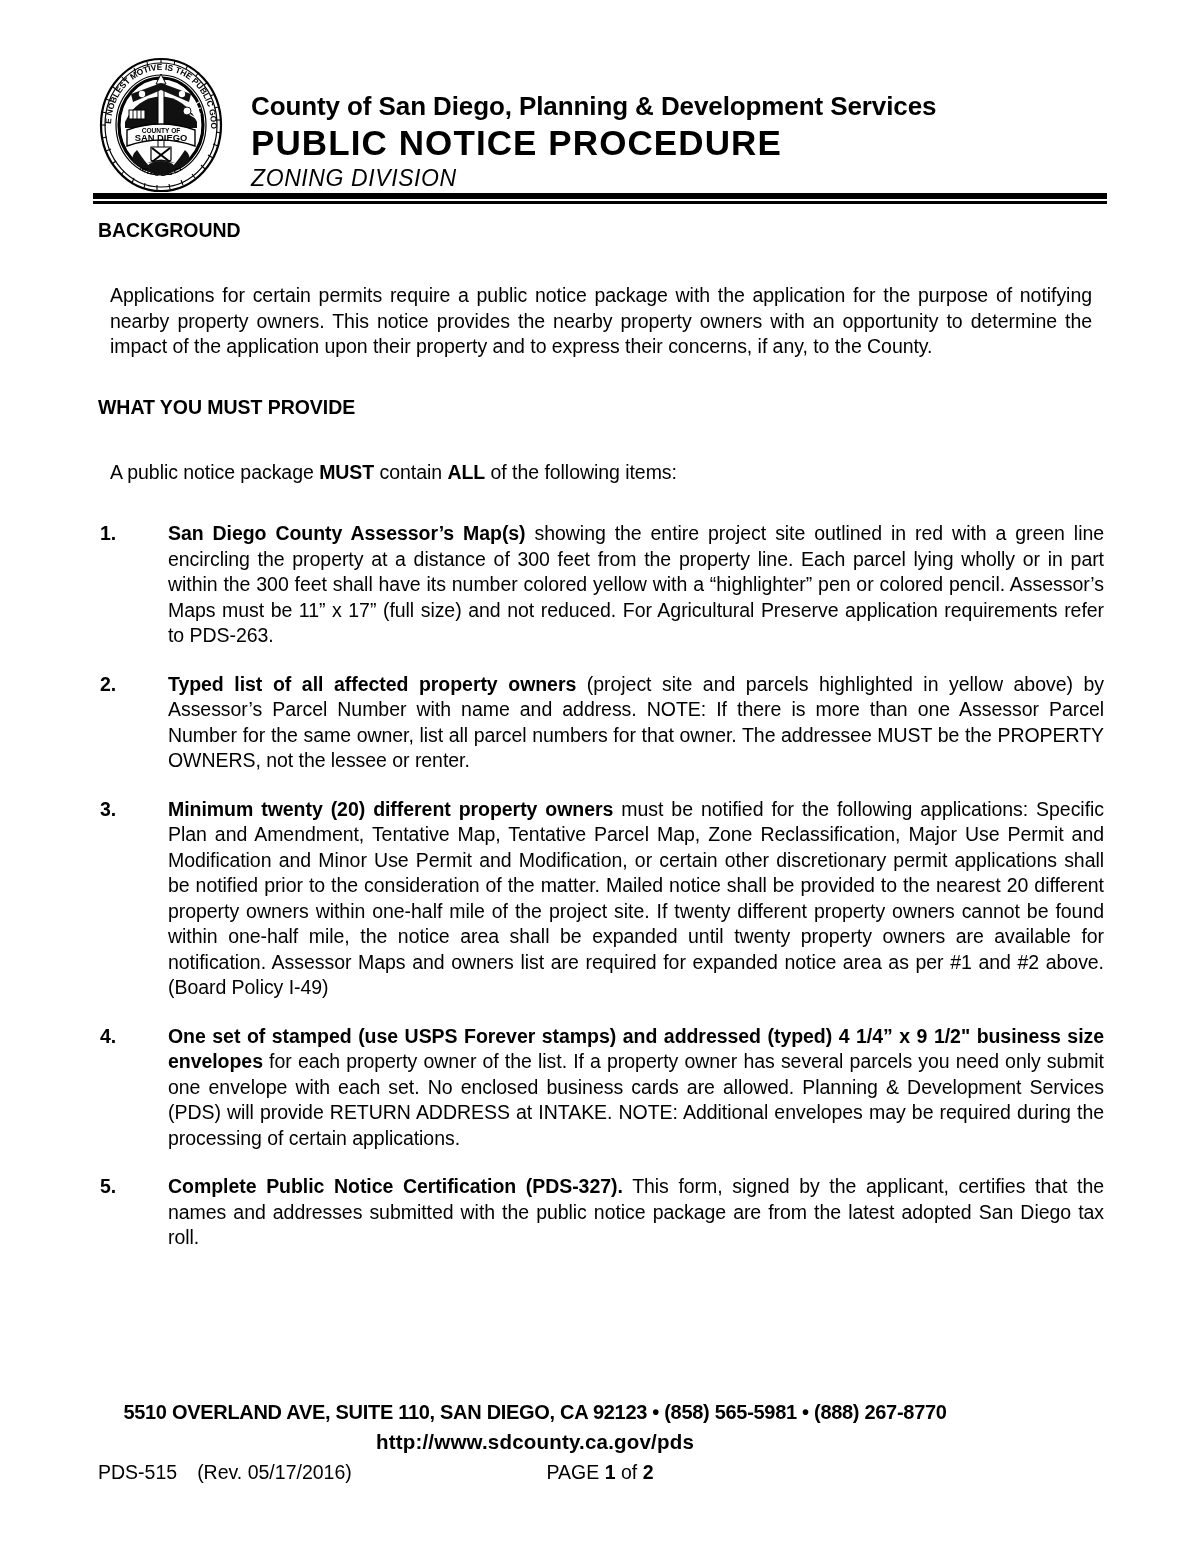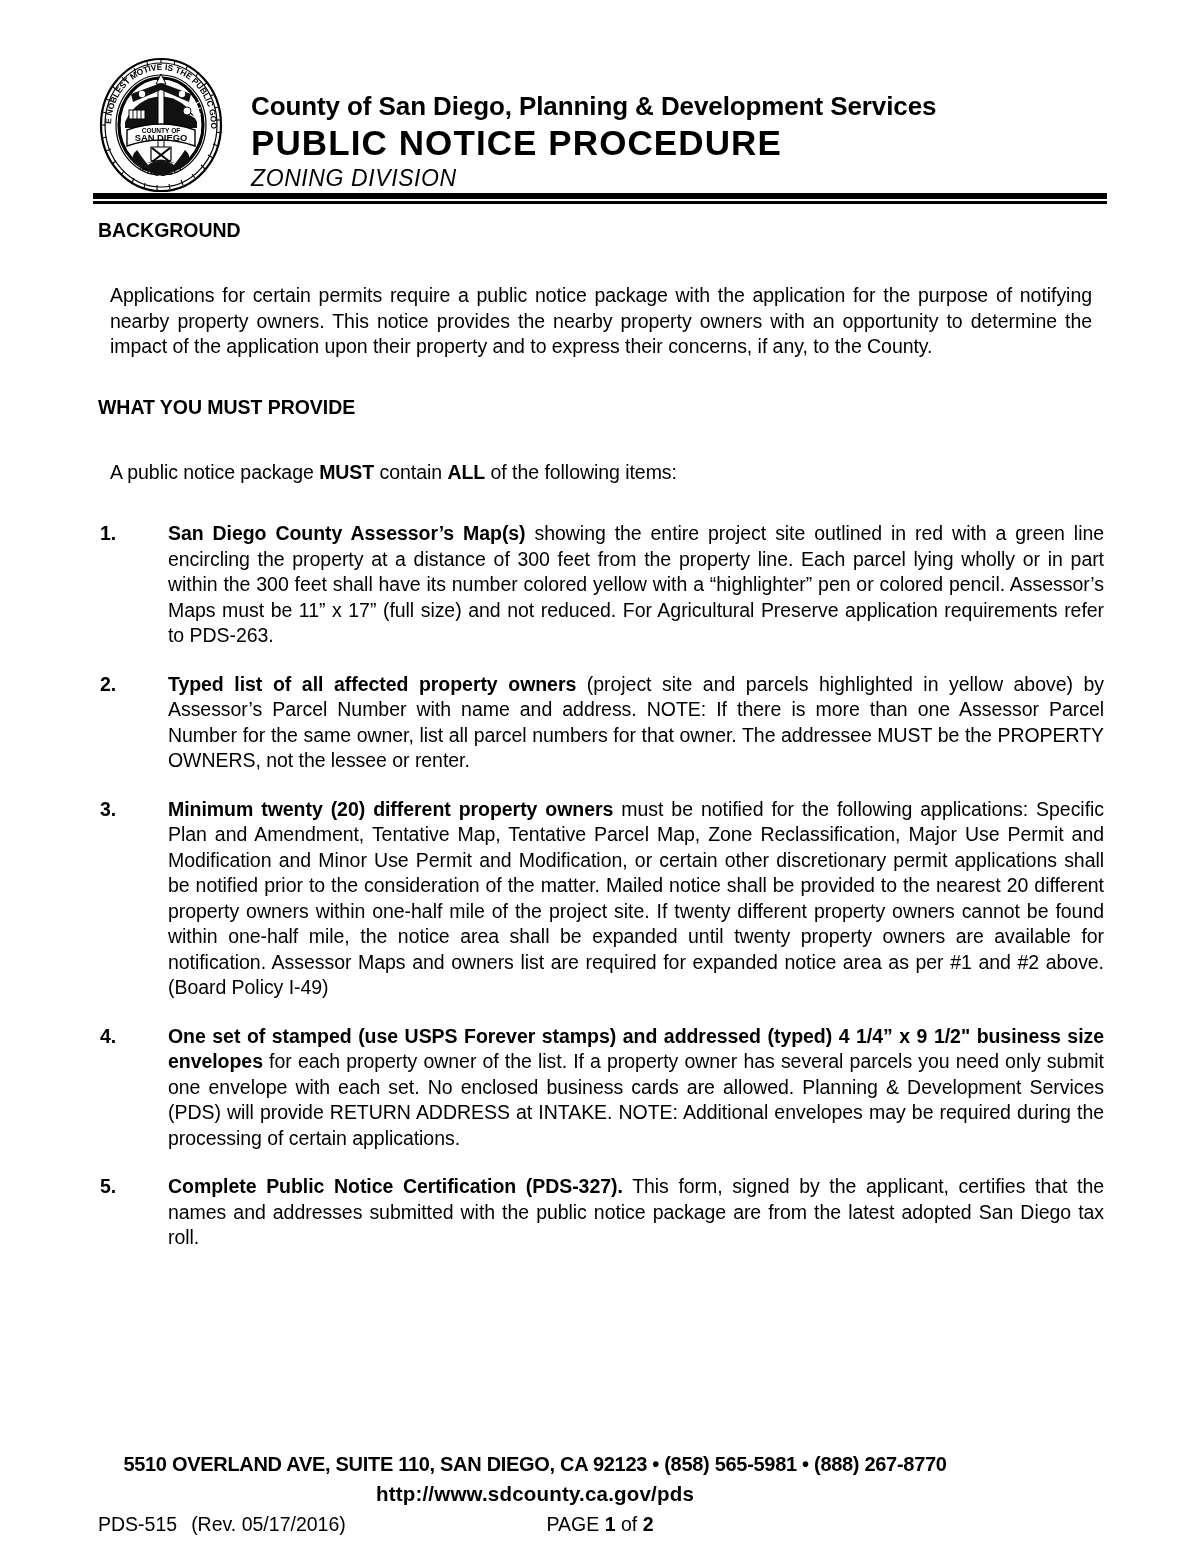--- a/index.html
+++ b/index.html
@@ -137,21 +137,21 @@
     font-weight: bold;
     font-size: 19.5px;
     line-height: 25.5px;
   }
   .item b { font-weight: bold; }
 
   
   .footer {
     position: absolute;
     left: 0;
-    top: 1452px;
+    top: 1400px;
     width: 1070px;
   }
   .footer-address {
     text-align: center;
     font-size: 20px;
     font-weight: bold;
     letter-spacing: -0.3px;
     line-height: 1.25;
     padding-left: 20px;
     padding-right: 20px;
@@ -171,21 +171,21 @@
     margin-top: 6px;
     height: 28px;
     font-size: 19.5px;
   }
   .footer-formid {
     position: absolute;
     left: 98px;
     top: 0;
     white-space: nowrap;
   }
-  .footer-formid .rev { margin-left: 14px; }
+  .footer-formid .rev { margin-left: 20px; }
   .footer-page {
     position: absolute;
     left: 0;
     top: 0;
     width: 1200px;
     text-align: center;
   }
   .footer-page .pg-num { font-weight: bold; }
 </style>
 </head>

